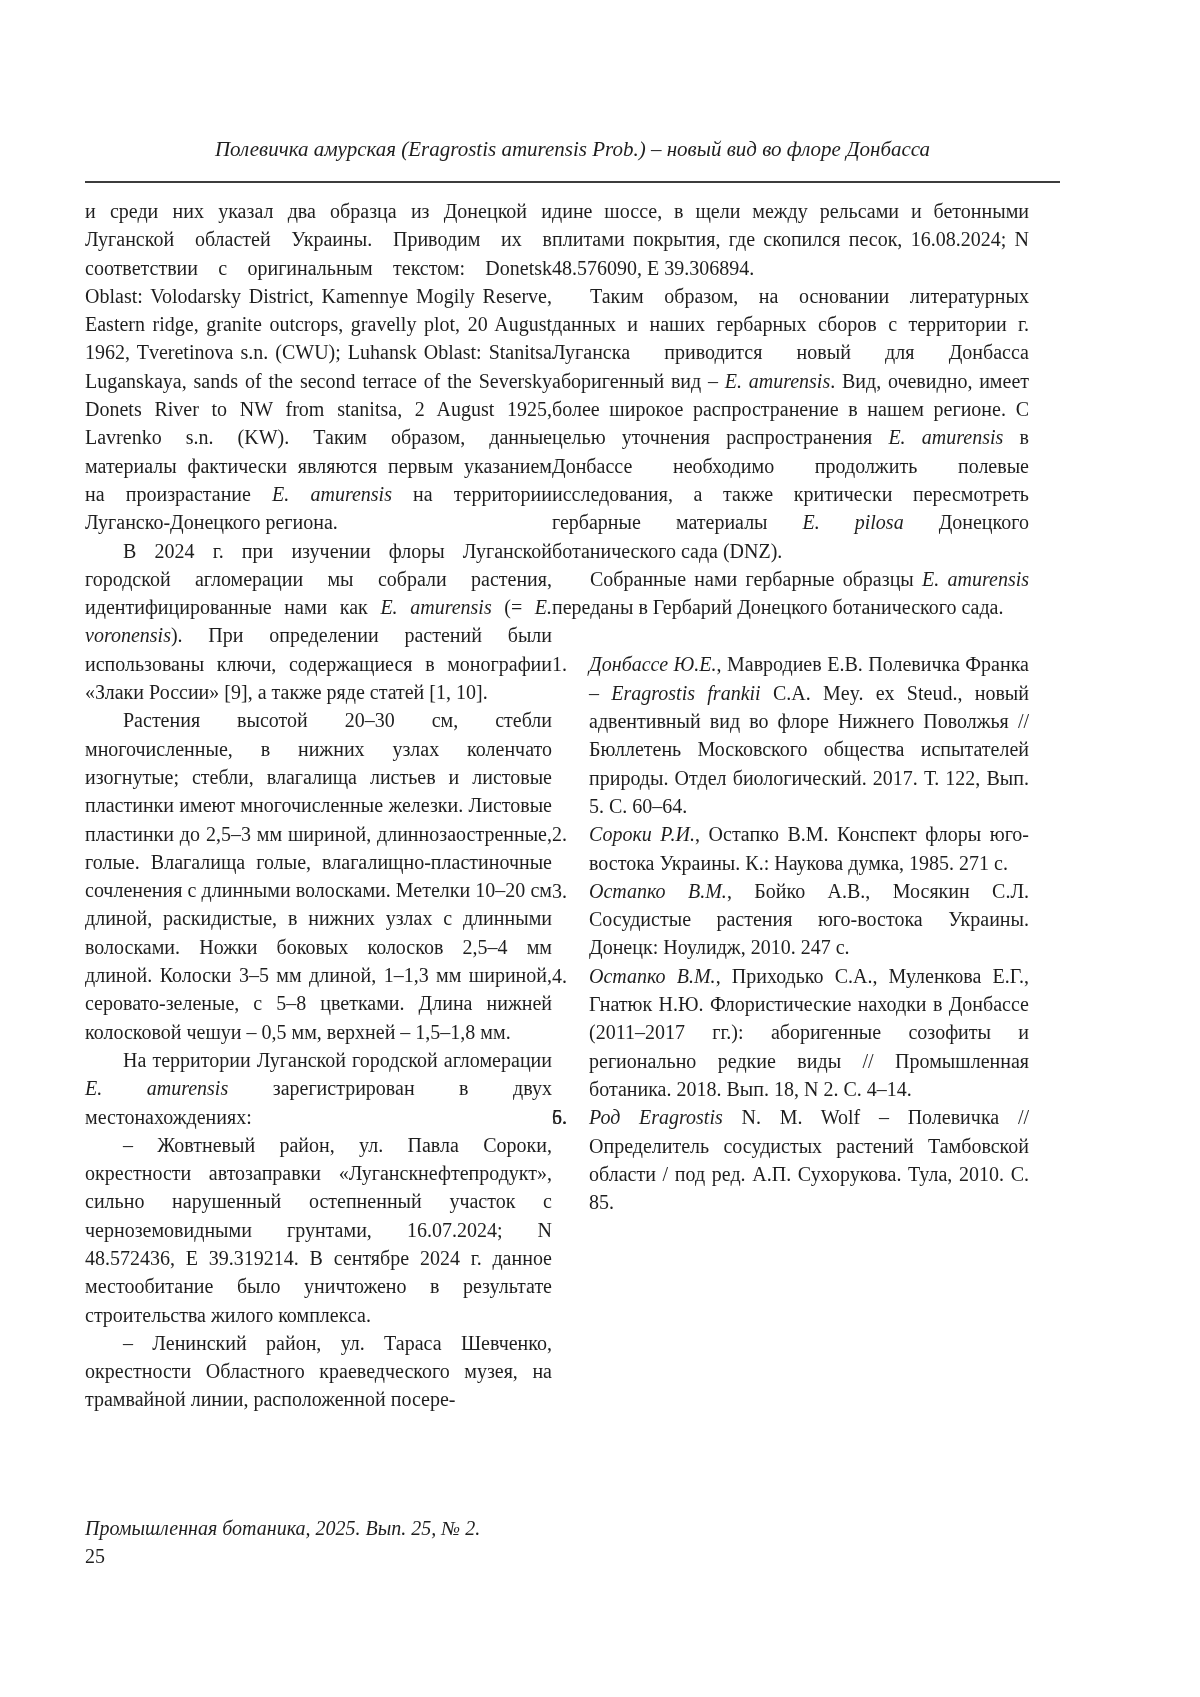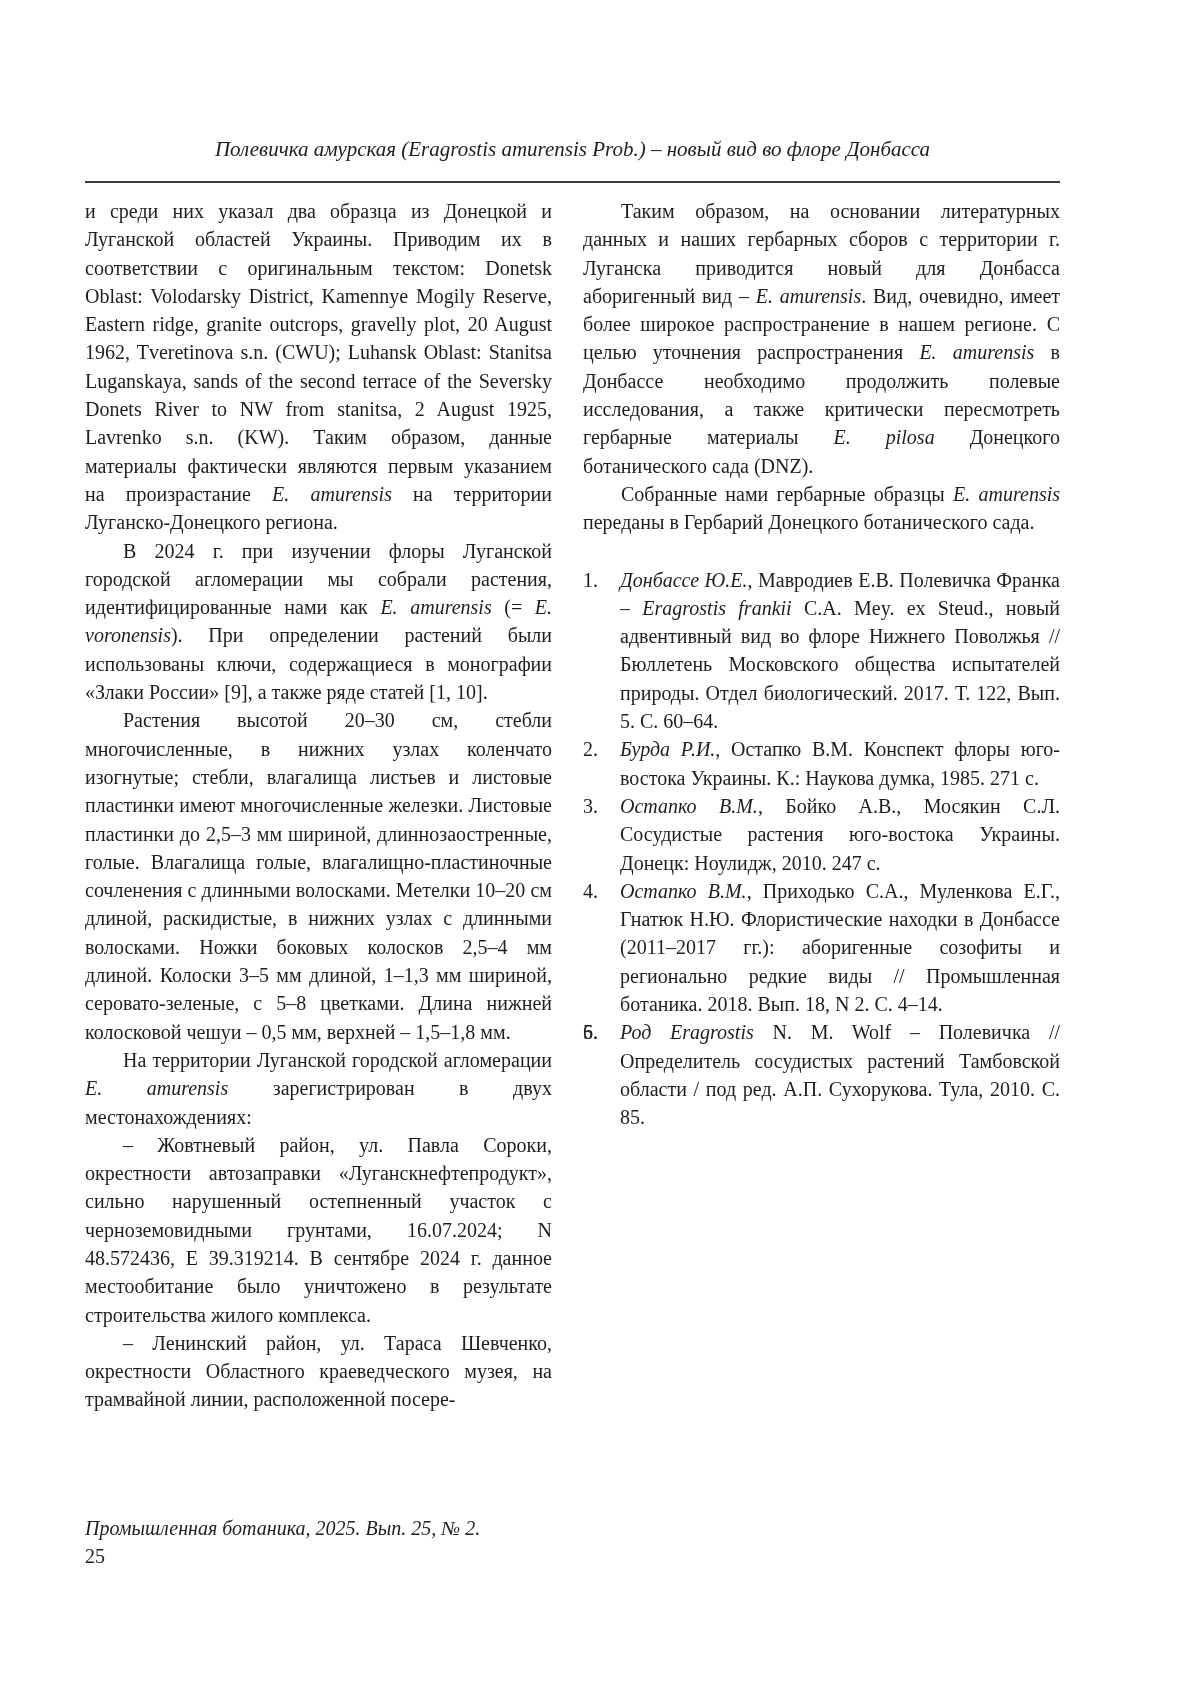--- a/index.html
+++ b/index.html
@@ -17,21 +17,21 @@
     font-style:italic;
     font-size:21px;line-height:26px;
     color:#1e1e1e;
   }
   .head-rule{
     position:absolute;left:85px;top:181px;width:975px;
     border-top:2px solid #3c3c3c;height:0;
   }
   .columns{
     position:absolute;left:85px;top:197px;width:975px;
-    display:flex;gap:31px;
+    display:flex;
   }
   .col{
     font-size:20px;line-height:28.3px;
     text-align:justify;
     color:#1e1e1e;
   }
   .col-left{width:467px;}
   .col-right{width:477px;}
   p.para{margin:0;text-indent:38px;}
   p.para.noindent{text-indent:0;}
@@ -61,26 +61,27 @@
         <p class="para noindent">и среди них указал два образца из Донецкой и Луганской областей Украины. Приводим их в соответствии с оригинальным текстом: Donetsk Oblast: Volodarsky District, Kamennye Mogily Reserve, Eastern ridge, granite outcrops, gravelly plot, 20 August 1962, Tveretinova s.n. (CWU); Luhansk Oblast: Stanitsa Luganskaya, sands of the second terrace of the Seversky Donets River to NW from stanitsa, 2 August 1925, Lavrenko s.n. (KW). Таким образом, данные материалы фактически являются первым указанием на произрастание <i>E. amurensis</i> на территории Луганско-Донецкого региона.</p>
         <p class="para">В 2024 г. при изучении флоры Луганской городской агломерации мы собрали растения, идентифицированные нами как <i>E. amurensis</i> (= <i>E. voronensis</i>). При определении растений были использованы ключи, содержащиеся в монографии «Злаки России» [9], а также ряде статей [1, 10].</p>
         <p class="para">Растения высотой 20–30 см, стебли многочисленные, в нижних узлах коленчато изогнутые; стебли, влагалища листьев и листовые пластинки имеют многочисленные железки. Листовые пластинки до 2,5–3 мм шириной, длиннозаостренные, голые. Влагалища голые, влагалищно-пластиночные сочленения с длинными волосками. Метелки 10–20 см длиной, раскидистые, в нижних узлах с длинными волосками. Ножки боковых колосков 2,5–4 мм длиной. Колоски 3–5 мм длиной, 1–1,3 мм шириной, серовато-зеленые, с 5–8 цветками. Длина нижней колосковой чешуи – 0,5 мм, верхней – 1,5–1,8 мм.</p>
         <p class="para">На территории Луганской городской агломерации <i>E. amurensis</i> зарегистрирован в двух местонахождениях:</p>
         <p class="para">– Жовтневый район, ул. Павла Сороки, окрестности автозаправки «Луганскнефтепродукт», сильно нарушенный остепненный участок с черноземовидными грунтами, 16.07.2024; N 48.572436, E 39.319214. В сентябре 2024 г. данное местообитание было уничтожено в результате строительства жилого комплекса.</p>
         <p class="para">– Ленинский район, ул. Тараса Шевченко, окрестности Областного краеведческого музея, на трамвайной линии, расположенной посере-</p>
       </div>
 
     <div class="col col-right">
       <div>
+          <p class="para noindent">дине шоссе, в щели между рельсами и бетонными плитами покрытия, где скопился песок, 16.08.2024; N 48.576090, E 39.306894.</p>
           <p class="para">Таким образом, на основании литературных данных и наших гербарных сборов с территории г. Луганска приводится новый для Донбасса аборигенный вид – <i>E. amurensis</i>. Вид, очевидно, имеет более широкое распространение в нашем регионе. С целью уточнения распространения <i>E. amurensis</i> в Донбассе необходимо продолжить полевые исследования, а также критически пересмотреть гербарные материалы <i>E. pilosa</i> Донецкого ботанического сада (DNZ).</p>
           <p class="para">Собранные нами гербарные образцы <i>E. amurensis</i> переданы в Гербарий Донецкого ботанического сада.</p>
         </div>
       <div class="refs">
           <div class="ref"><span class="ref-num">1.</span><span class="ref-text"><i>Донбассе Ю.Е.</i>, Мавродиев Е.В. Полевичка Франка – <i>Eragrostis frankii</i> C.A. Mey. ex Steud., новый адвентивный вид во флоре Нижнего Поволжья // Бюллетень Московского общества испытателей природы. Отдел биологический. 2017. Т. 122, Вып. 5. С. 60–64.</span></div>
-          <div class="ref"><span class="ref-num">2.</span><span class="ref-text"><i>Бурда Р.И.</i>, Остапко В.М. Конспект флоры юго-востока Украины. К.: Наукова думка, 1985. 271 с.</span></div>
+          <div class="ref"><span class="ref-num">2.</span><span class="ref-text"><i>Сороки Р.И.</i>, Остапко В.М. Конспект флоры юго-востока Украины. К.: Наукова думка, 1985. 271 с.</span></div>
           <div class="ref"><span class="ref-num">3.</span><span class="ref-text"><i>Остапко В.М.</i>, Бойко А.В., Мосякин С.Л. Сосудистые растения юго-востока Украины. Донецк: Ноулидж, 2010. 247 с.</span></div>
           <div class="ref"><span class="ref-num">4.</span><span class="ref-text"><i>Остапко В.М.</i>, Приходько С.А., Муленкова Е.Г., Гнатюк Н.Ю. Флористические находки в Донбассе (2011–2017 гг.): аборигенные созофиты и регионально редкие виды // Промышленная ботаника. 2018. Вып. 18, N 2. С. 4–14.</span></div>
           <div class="ref"><span class="ref-num">5.</span></div>
           <div class="ref"><span class="ref-num">6.</span><span class="ref-text"><i>Род Eragrostis</i> N. M. Wolf – Полевичка // Определитель сосудистых растений Тамбовской области / под ред. А.П. Сухорукова. Тула, 2010. С. 85.</span></div>
         </div>
     </div>
   </div>
 
   <div class="footer">
     <span class="journal">Промышленная ботаника, 2025. Вып. 25, № 2.</span>

